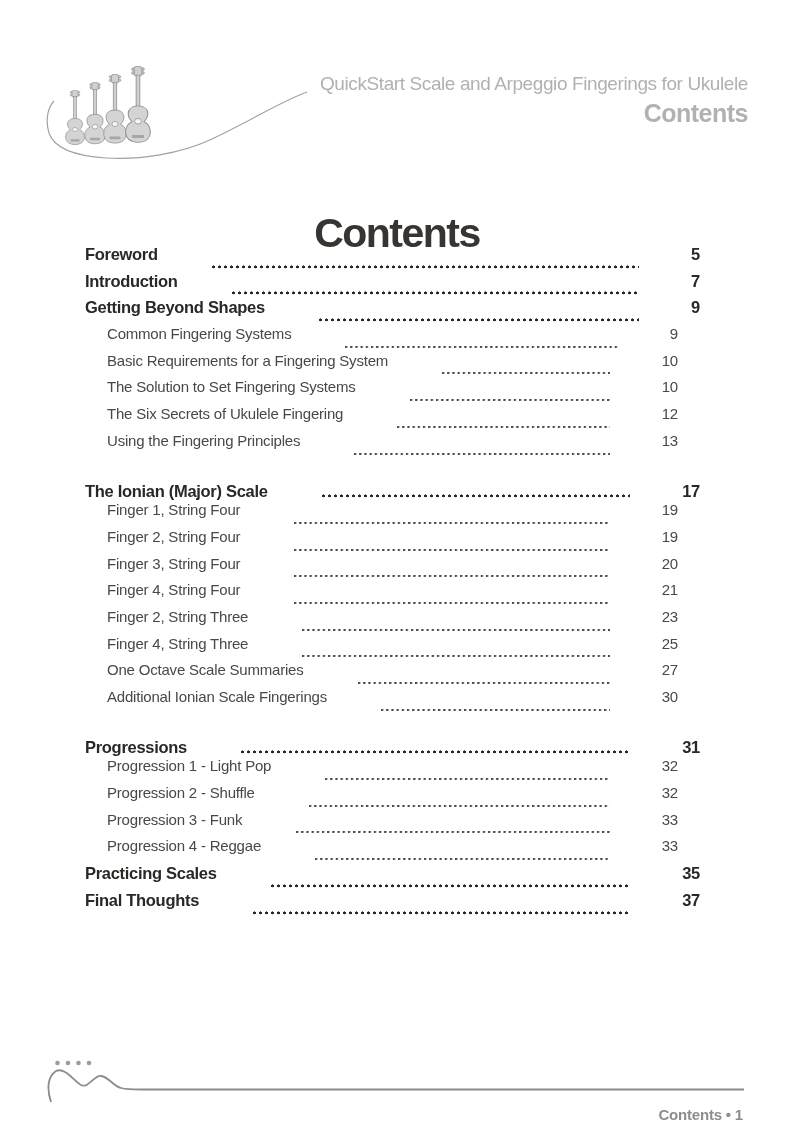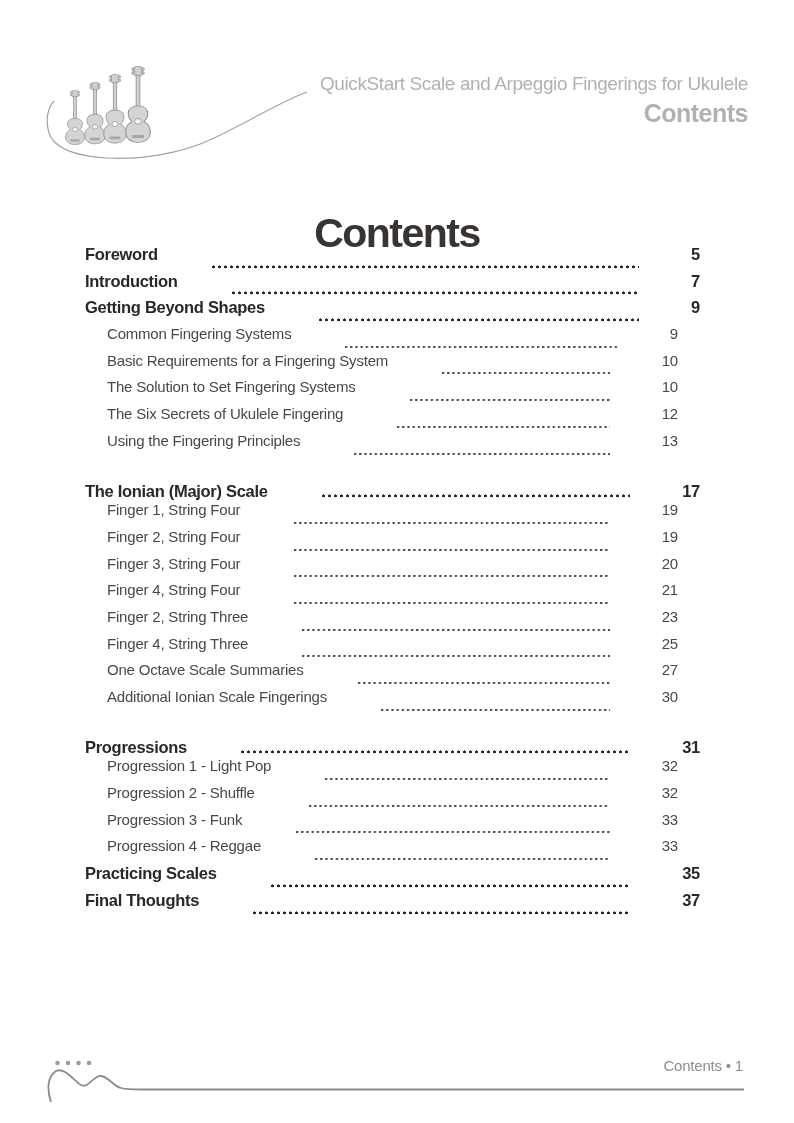--- a/index.html
+++ b/index.html
@@ -91,23 +91,23 @@
   }
   .toc-label { white-space: nowrap; }
   .toc-page  { white-space: nowrap; }
 
   
   .footer-art {
     position: absolute; left: 0; top: 1045px;
     width: 794px; height: 70px;
   }
   .footer-text {
-    position: absolute; top: 1057px; right: 51px;
+    position: absolute; top: 1106px; right: 51px;
     font-size: 15px;
-    font-weight: normal;
+    font-weight: bold;
     letter-spacing: -0.2px;
     color: #8f8d8b;
   }
 </style>
 </head>
 <body>
 
 <svg class="header-art" viewBox="0 0 360 200">
   <defs>
     <symbol id="uke" viewBox="0 0 40 120" preserveAspectRatio="none">

